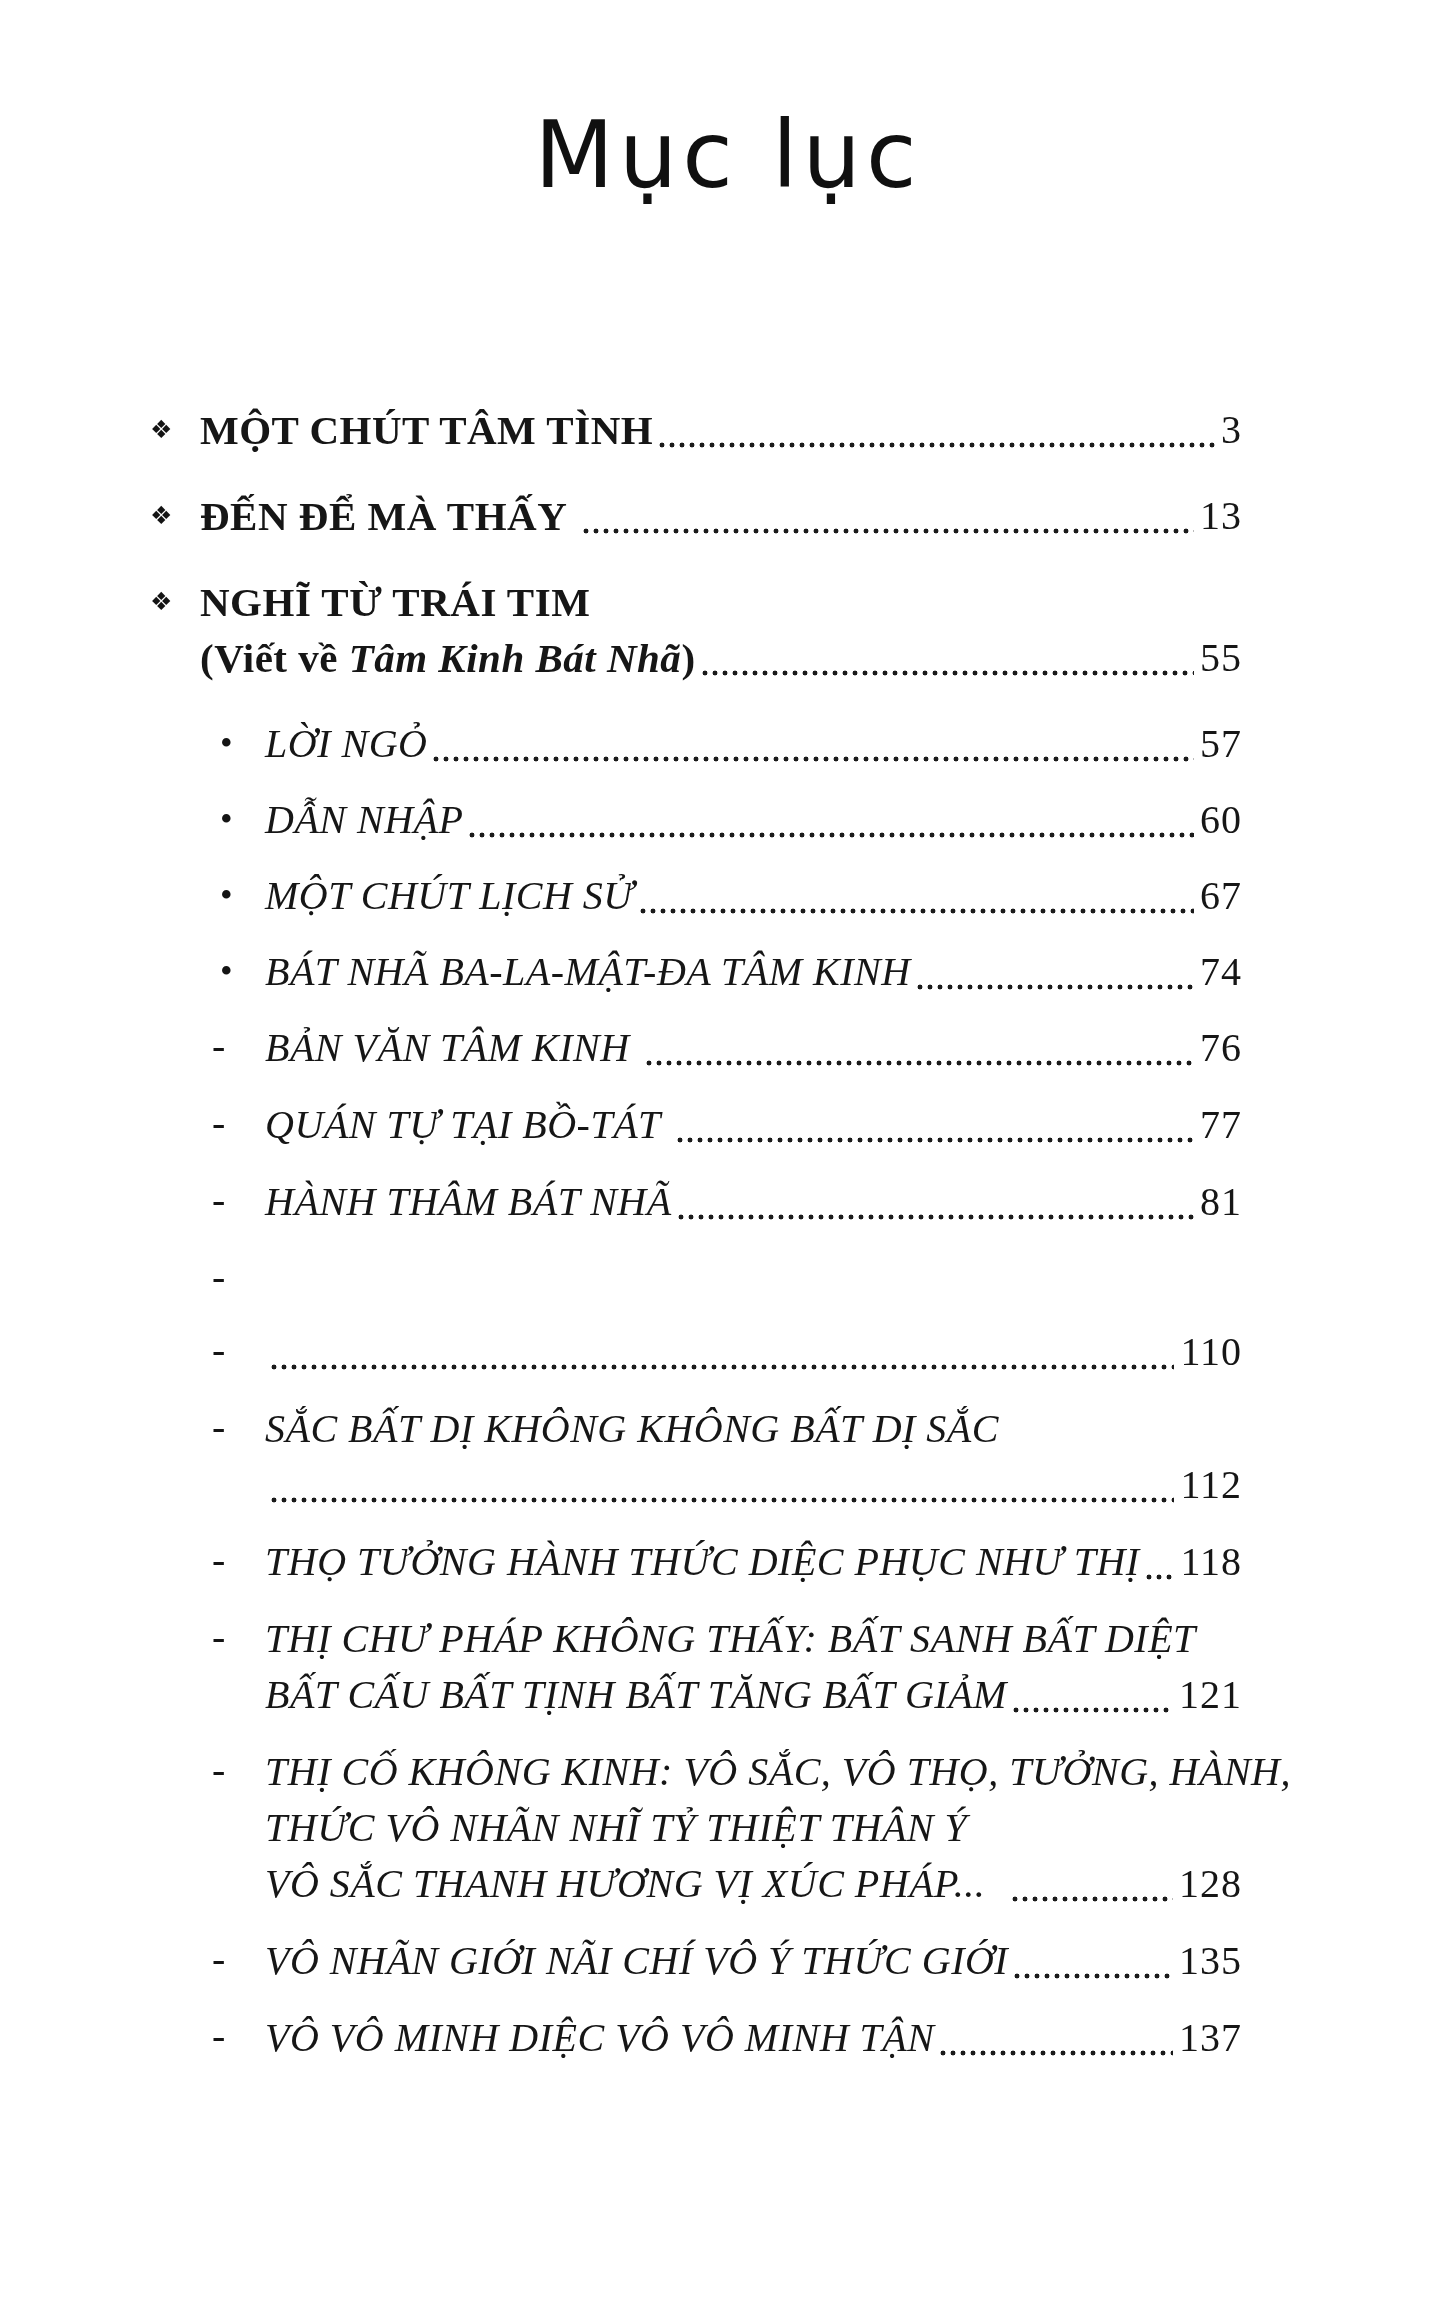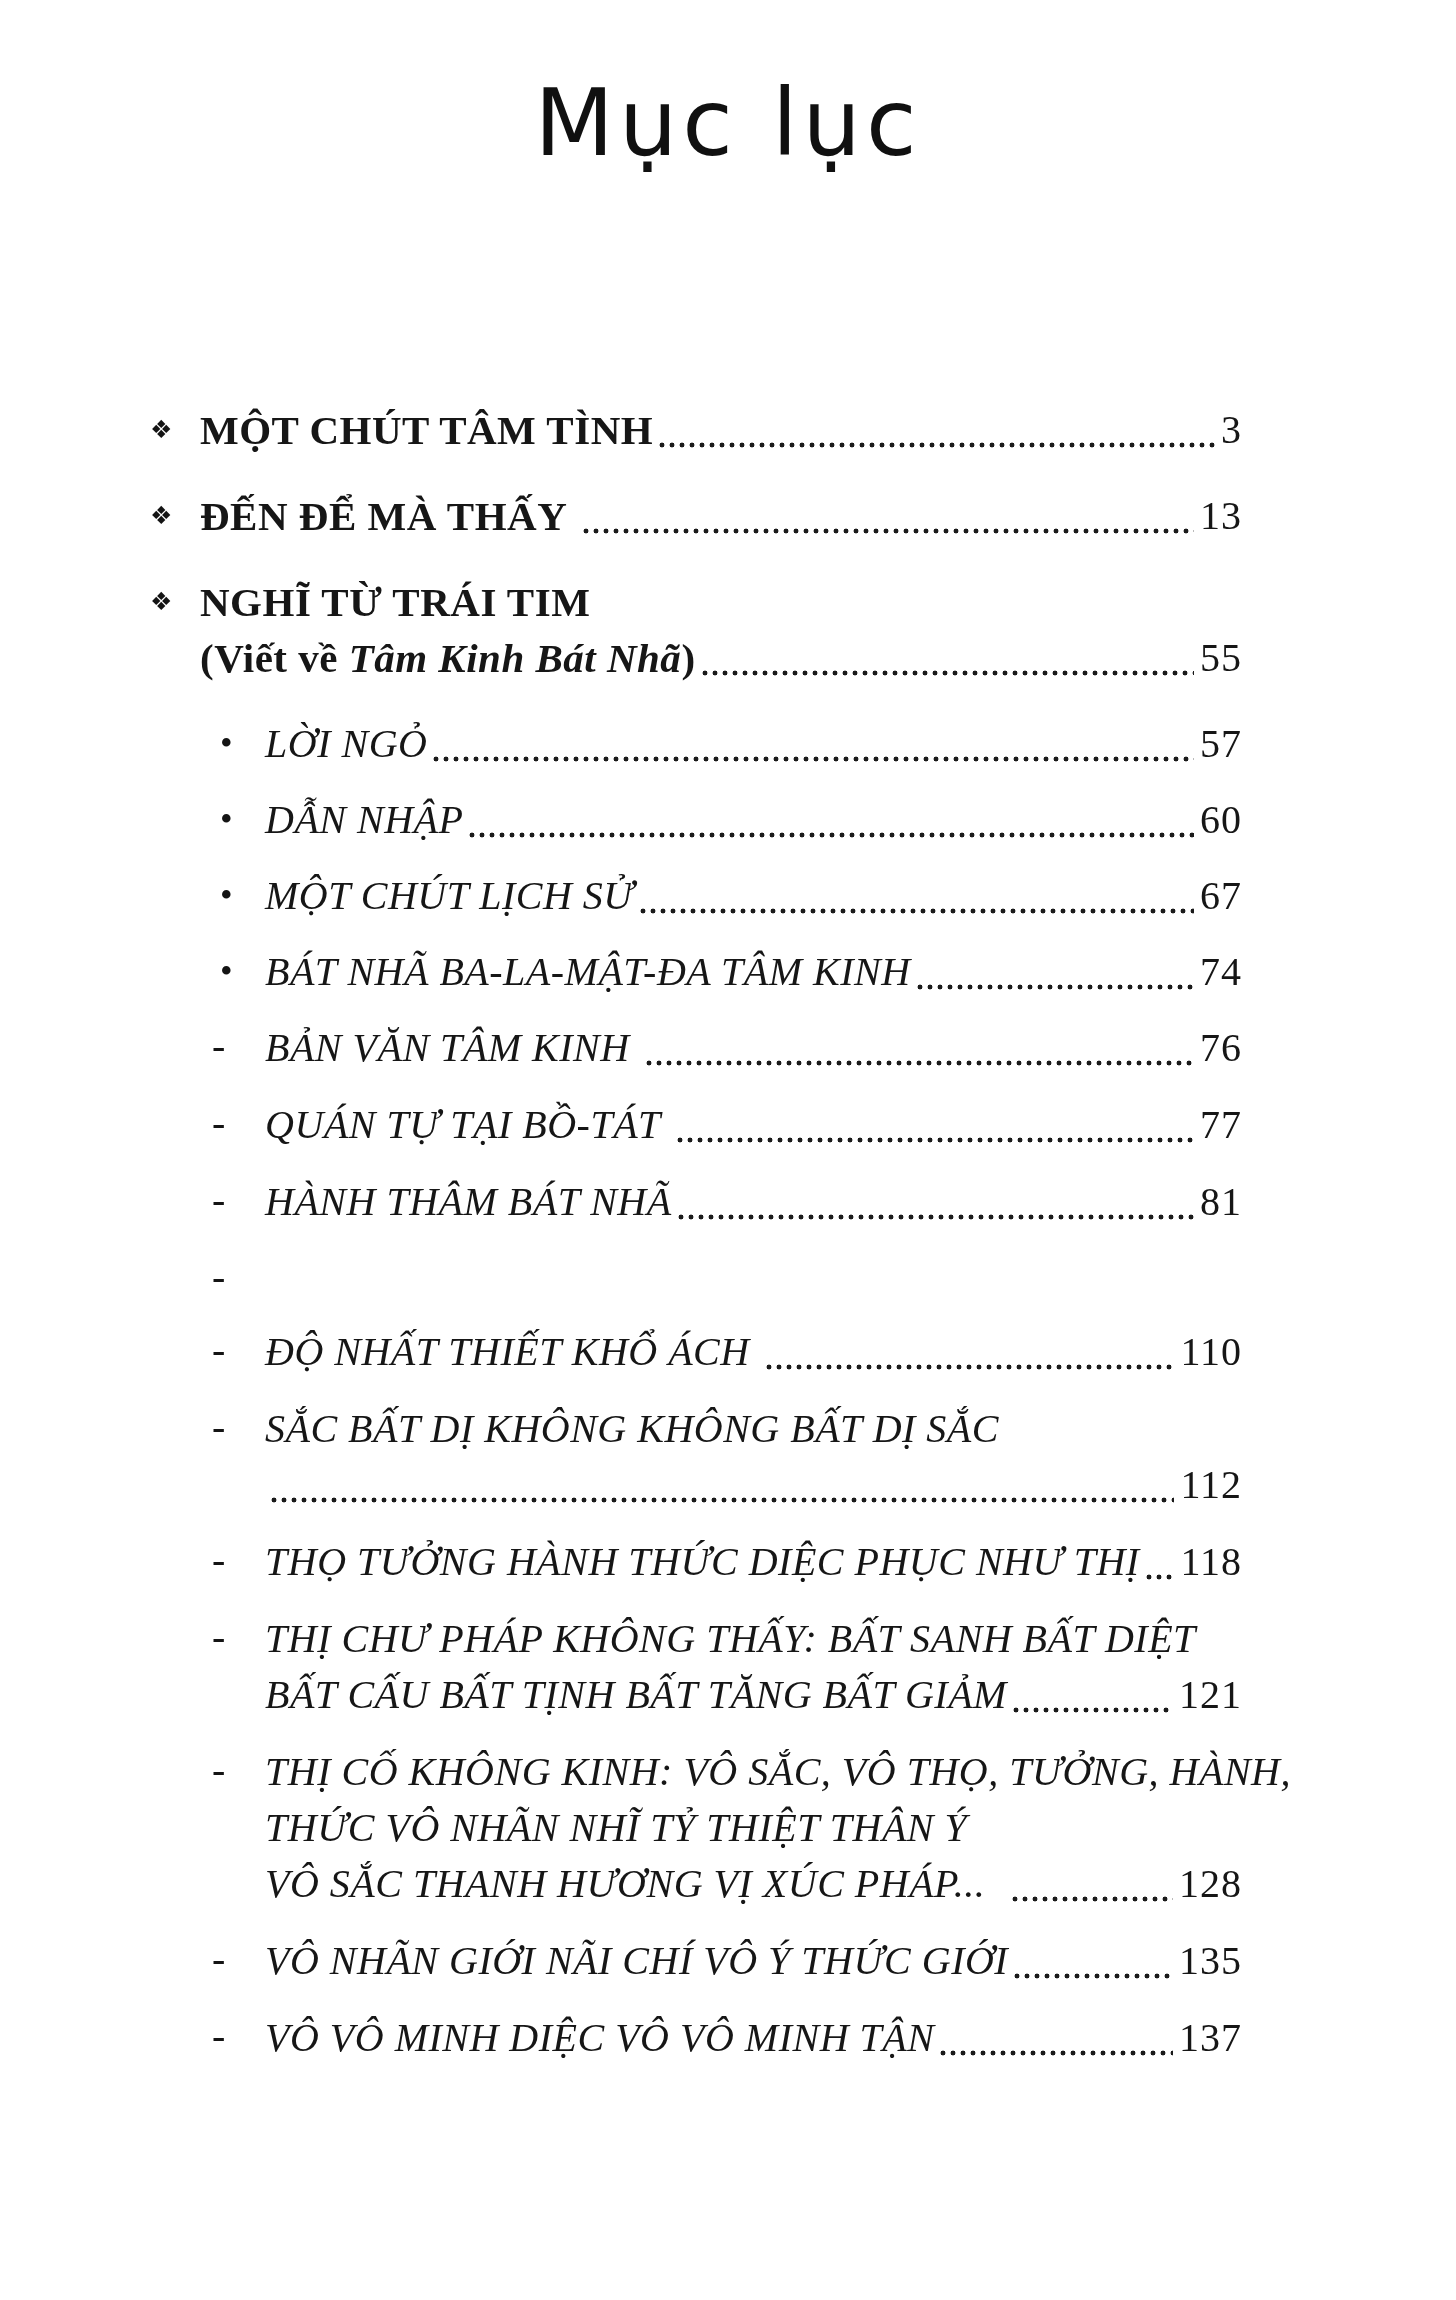--- a/index.html
+++ b/index.html
@@ -8,21 +8,21 @@
     position: relative;
     width: 1456px;
     height: 2300px;
     background: #ffffff;
     overflow: hidden;
     font-family: "Liberation Serif", "DejaVu Serif", serif;
     color: #161616;
   }
   .title {
     position: absolute;
-    top: 70px;
+    top: 102px;
     left: 0;
     width: 100%;
     margin: 0;
     text-align: center;
     font-family: "DejaVu Sans", sans-serif;
     font-weight: 400;
     font-size: 92px;
     letter-spacing: 5px;
     color: #101010;
   }
@@ -172,21 +172,20 @@
           </div>
         </div>
       </div>
       <div class="entry dash">
         <span class="marker">-</span>
       </div>
       <div class="entry dash">
         <span class="marker">-</span>
         <div class="body">
           <div class="line">
-            <span class="text">ĐỘ NHẤT THIẾT KHỔ ÁCH </span>
             <span class="leader"></span>
             <span class="pagenum">110</span>
           </div>
         </div>
       </div>
       <div class="entry dash">
         <span class="marker">-</span>
         <div class="body">
           <div class="line">
             <span class="text">SẮC BẤT DỊ KHÔNG KHÔNG BẤT DỊ SẮC</span>

